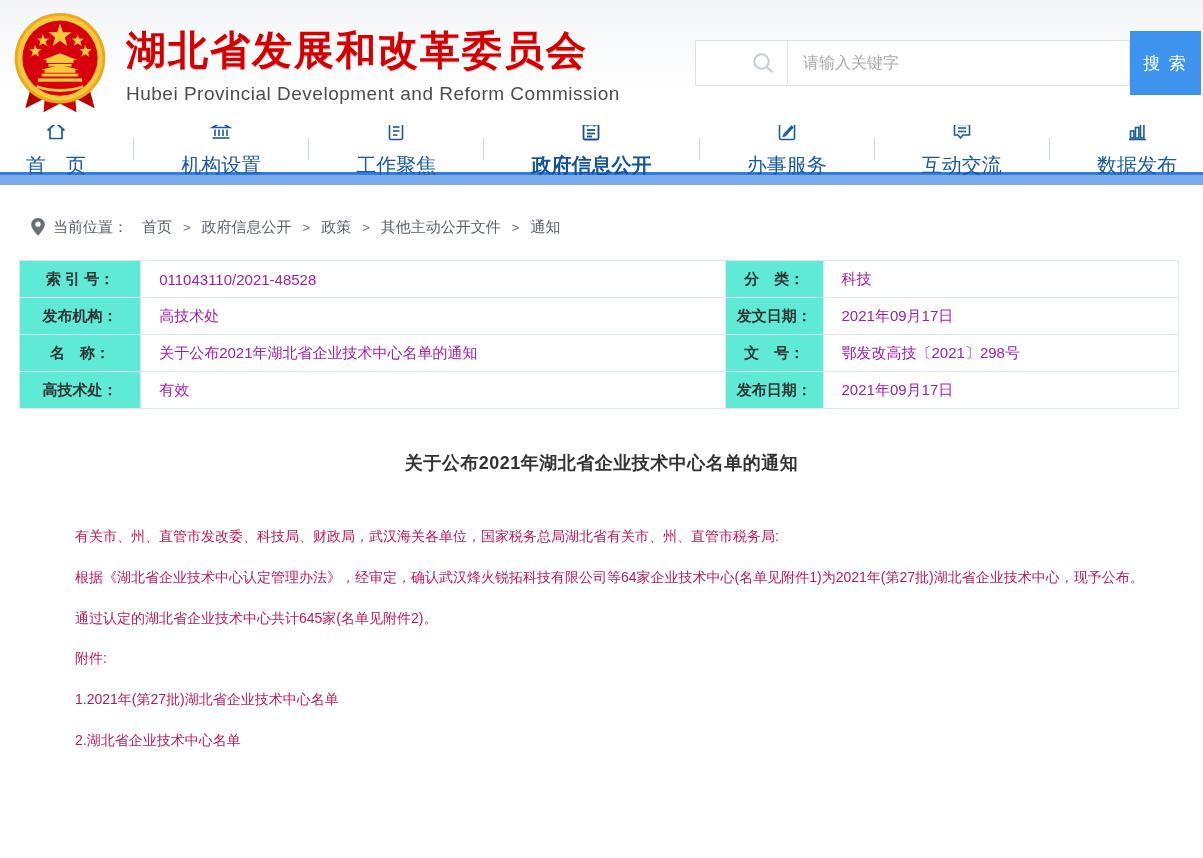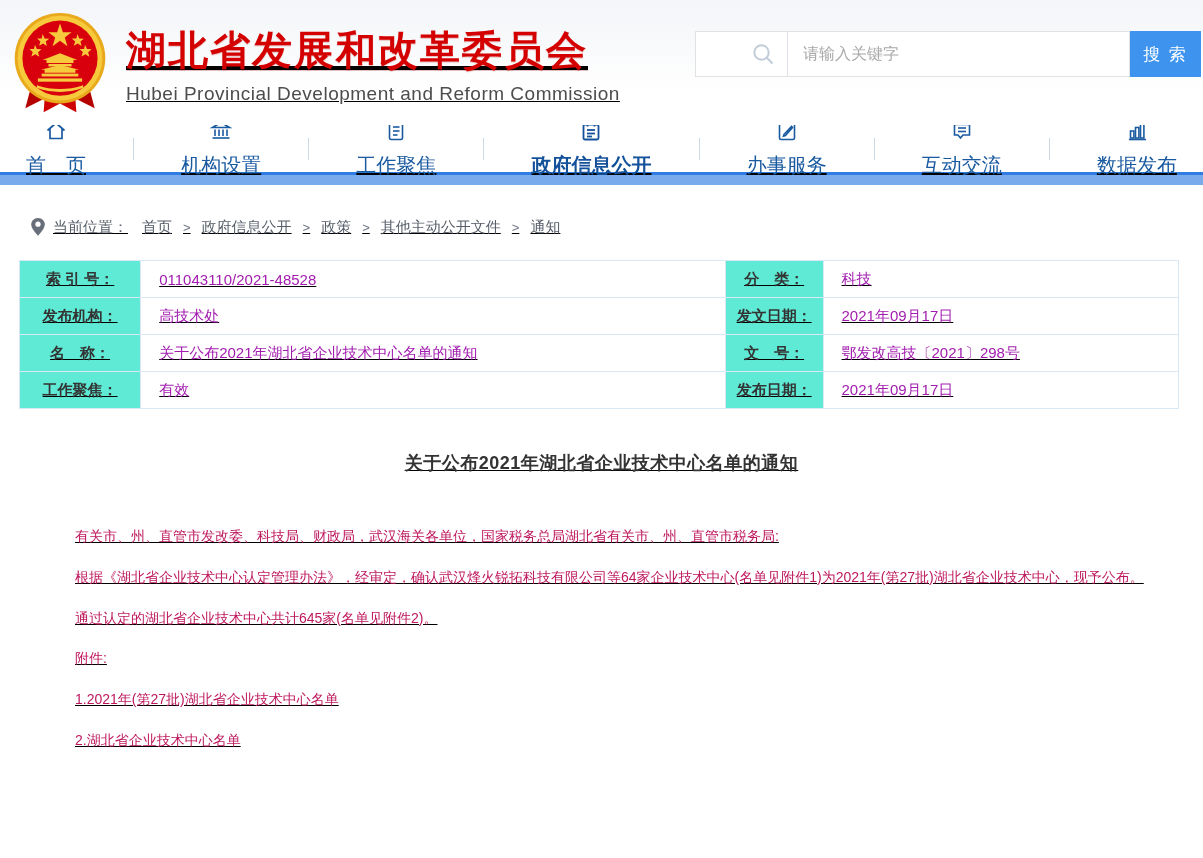--- a/index.html
+++ b/index.html
@@ -1,19 +1,19 @@
 <!DOCTYPE html>
 <html><head>
 <meta charset="utf-8">
 <style>
   * { margin: 0; padding: 0; box-sizing: border-box; }
   body { background: #eee; font-family: "Liberation Sans", "DejaVu Sans", sans-serif; }
   .page {
     width: 1203px; height: 858px; background: #fff; margin: 0 auto;
-    position: relative; overflow: hidden; text-decoration: underline;
+    position: relative; overflow: hidden;
   }
 
   
   .header {
     height: 125px; display: flex; align-items: center;
     background: linear-gradient(180deg, #f3f5f8 0%, #ffffff 75%);
     padding-left: 10px; position: relative;
   }
   .logo { width: 100px; height: 106px; flex: 0 0 auto; }
   .titles { margin-left: 16px; }
@@ -36,21 +36,21 @@
     width: 49px; height: 100%; display: flex; align-items: center; justify-content: center;
     border-right: 1px solid #dfe4ea;
   }
   .search-input {
     flex: 1; height: 100%; border: none; outline: none;
     font-size: 16px; padding: 0 15px; color: #333;
     font-family: "Liberation Sans", "DejaVu Sans", sans-serif;
   }
   .search-input::placeholder { color: #a9a9a9; }
   .search-btn {
-    width: 71px; height: 46px; border: none; cursor: pointer;
+    width: 71px; height: 64px; border: none; cursor: pointer;
     background: #3d93ee; color: #fff; font-size: 17px; letter-spacing: 2px;
     font-family: "Liberation Sans", "DejaVu Sans", sans-serif;
   }
 
   
   .nav {
     height: 47px; display: flex; align-items: center;
     justify-content: space-between; padding: 0 26px; background: #fff;
   }
   .nav-item {
@@ -253,21 +253,21 @@
       <td class="label">发文日期：</td>
       <td class="value">2021年09月17日</td>
     </tr>
     <tr>
       <td class="label">名　称：</td>
       <td class="value">关于公布2021年湖北省企业技术中心名单的通知</td>
       <td class="label">文　号：</td>
       <td class="value">鄂发改高技〔2021〕298号</td>
     </tr>
     <tr>
-      <td class="label">工作聚焦：</td>
+      <td class="label">高技术处：</td>
       <td class="value">有效</td>
       <td class="label">发布日期：</td>
       <td class="value">2021年09月17日</td>
     </tr>
   </tbody>
     </table>
 
   <div class="article">
     <div class="article-title">关于公布2021年湖北省企业技术中心名单的通知</div>
     <div class="article-body">

